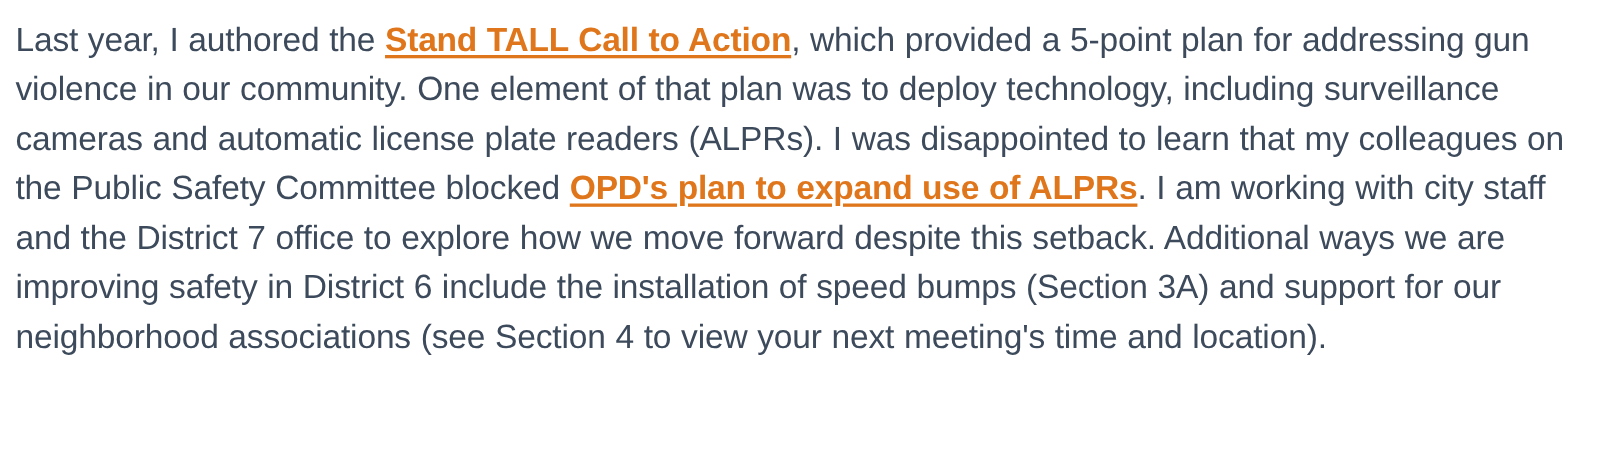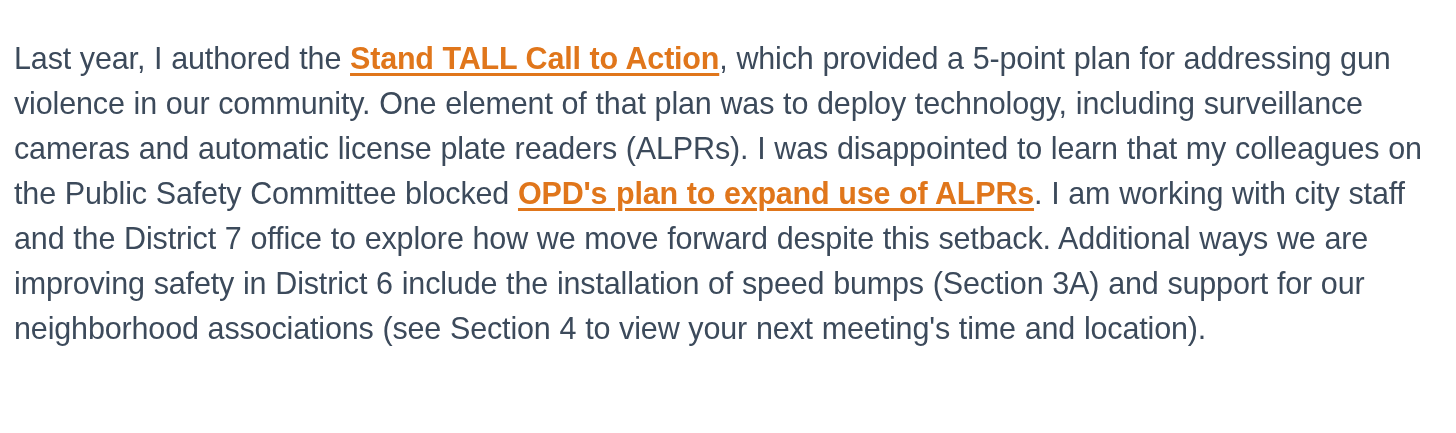--- a/index.html
+++ b/index.html
@@ -12,21 +12,20 @@
     background: #ffffff;
     font-family: "Liberation Sans", sans-serif;
     overflow: hidden;
   }
   #paragraph-block {
     box-sizing: border-box;
     width: 1456px;
     height: 319px;
     padding: 14px 10px 0 14px;
     background: #ffffff;
-    margin-top: 22px;
   }
   .body-paragraph {
     margin: 0;
     font-family: "Liberation Sans", sans-serif;
     font-size: 30.5px;
     line-height: 45px;
     letter-spacing: -0.15px;
     word-spacing: 0.5px;
     color: #3c4a5b;
     text-align: left;

